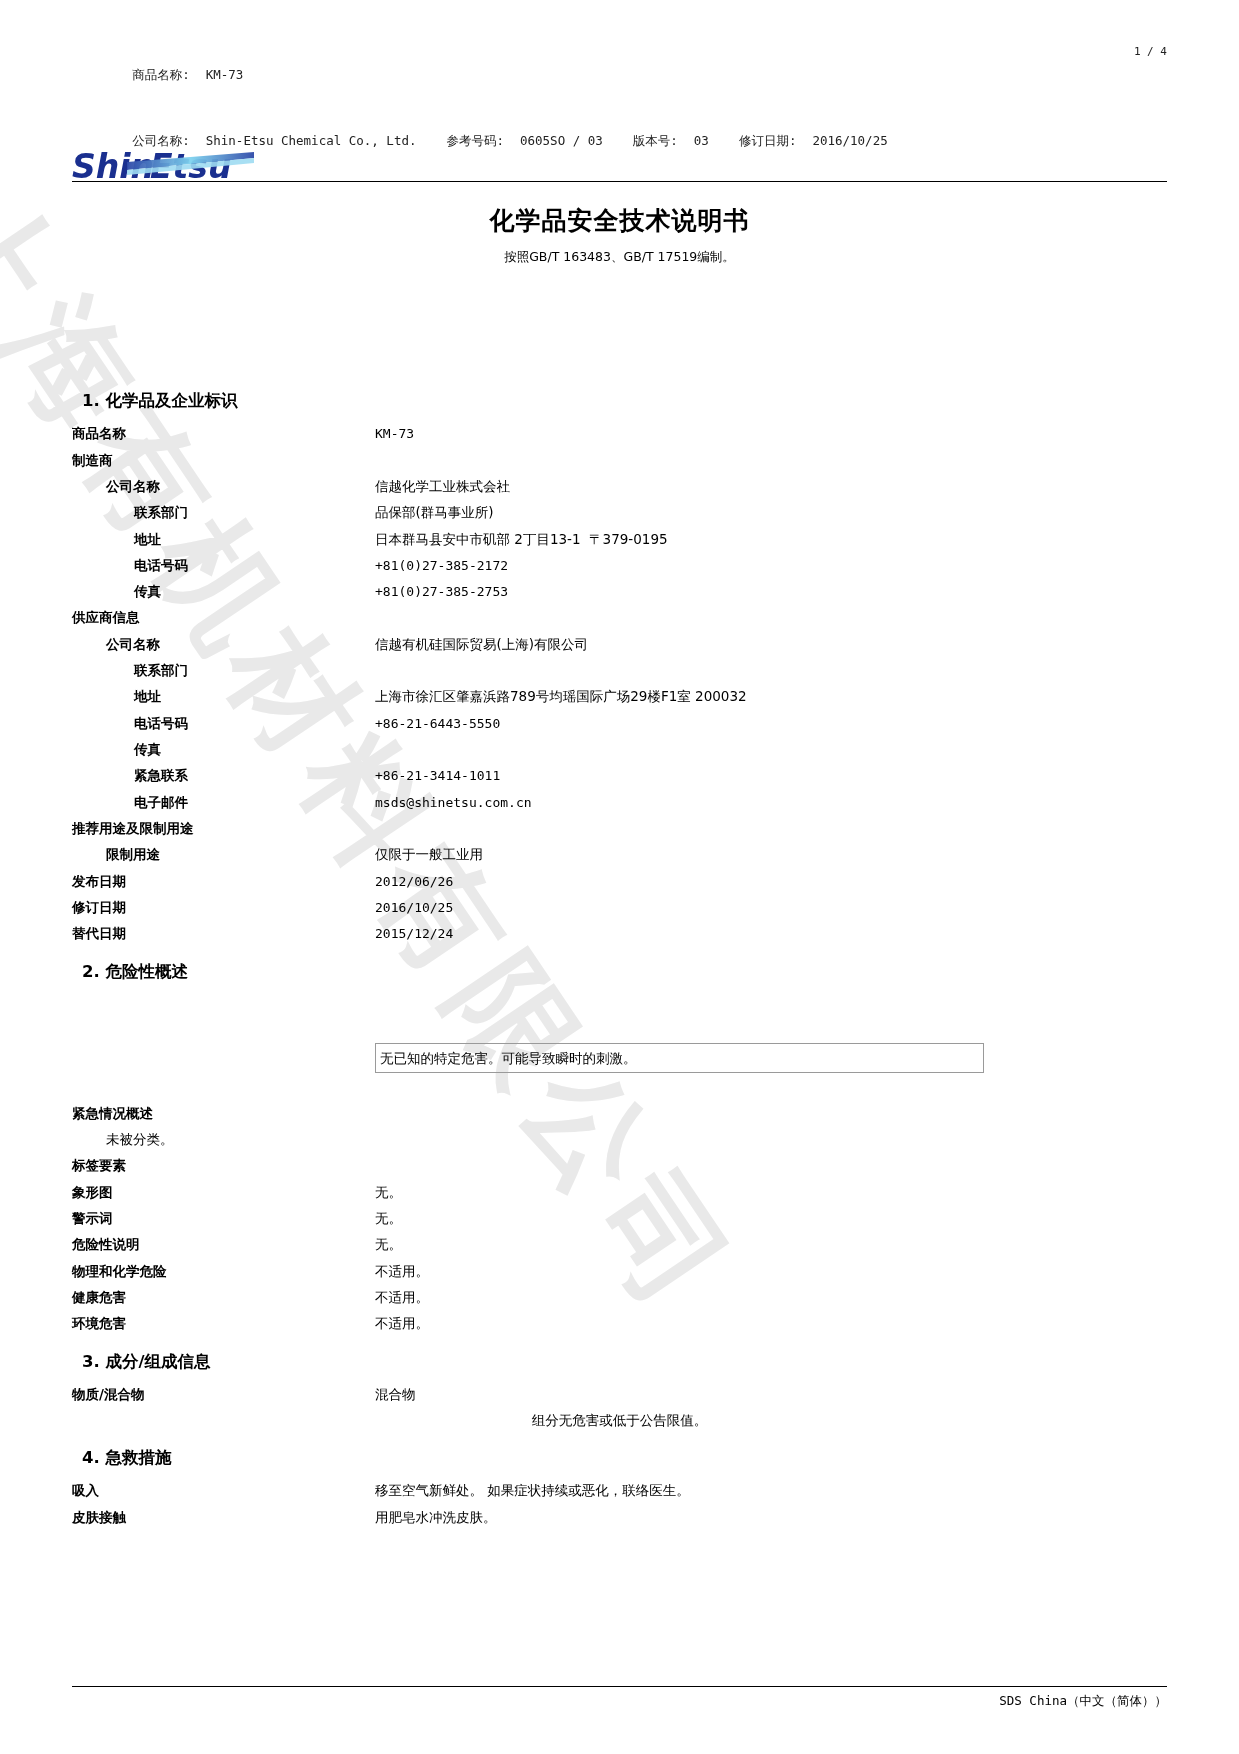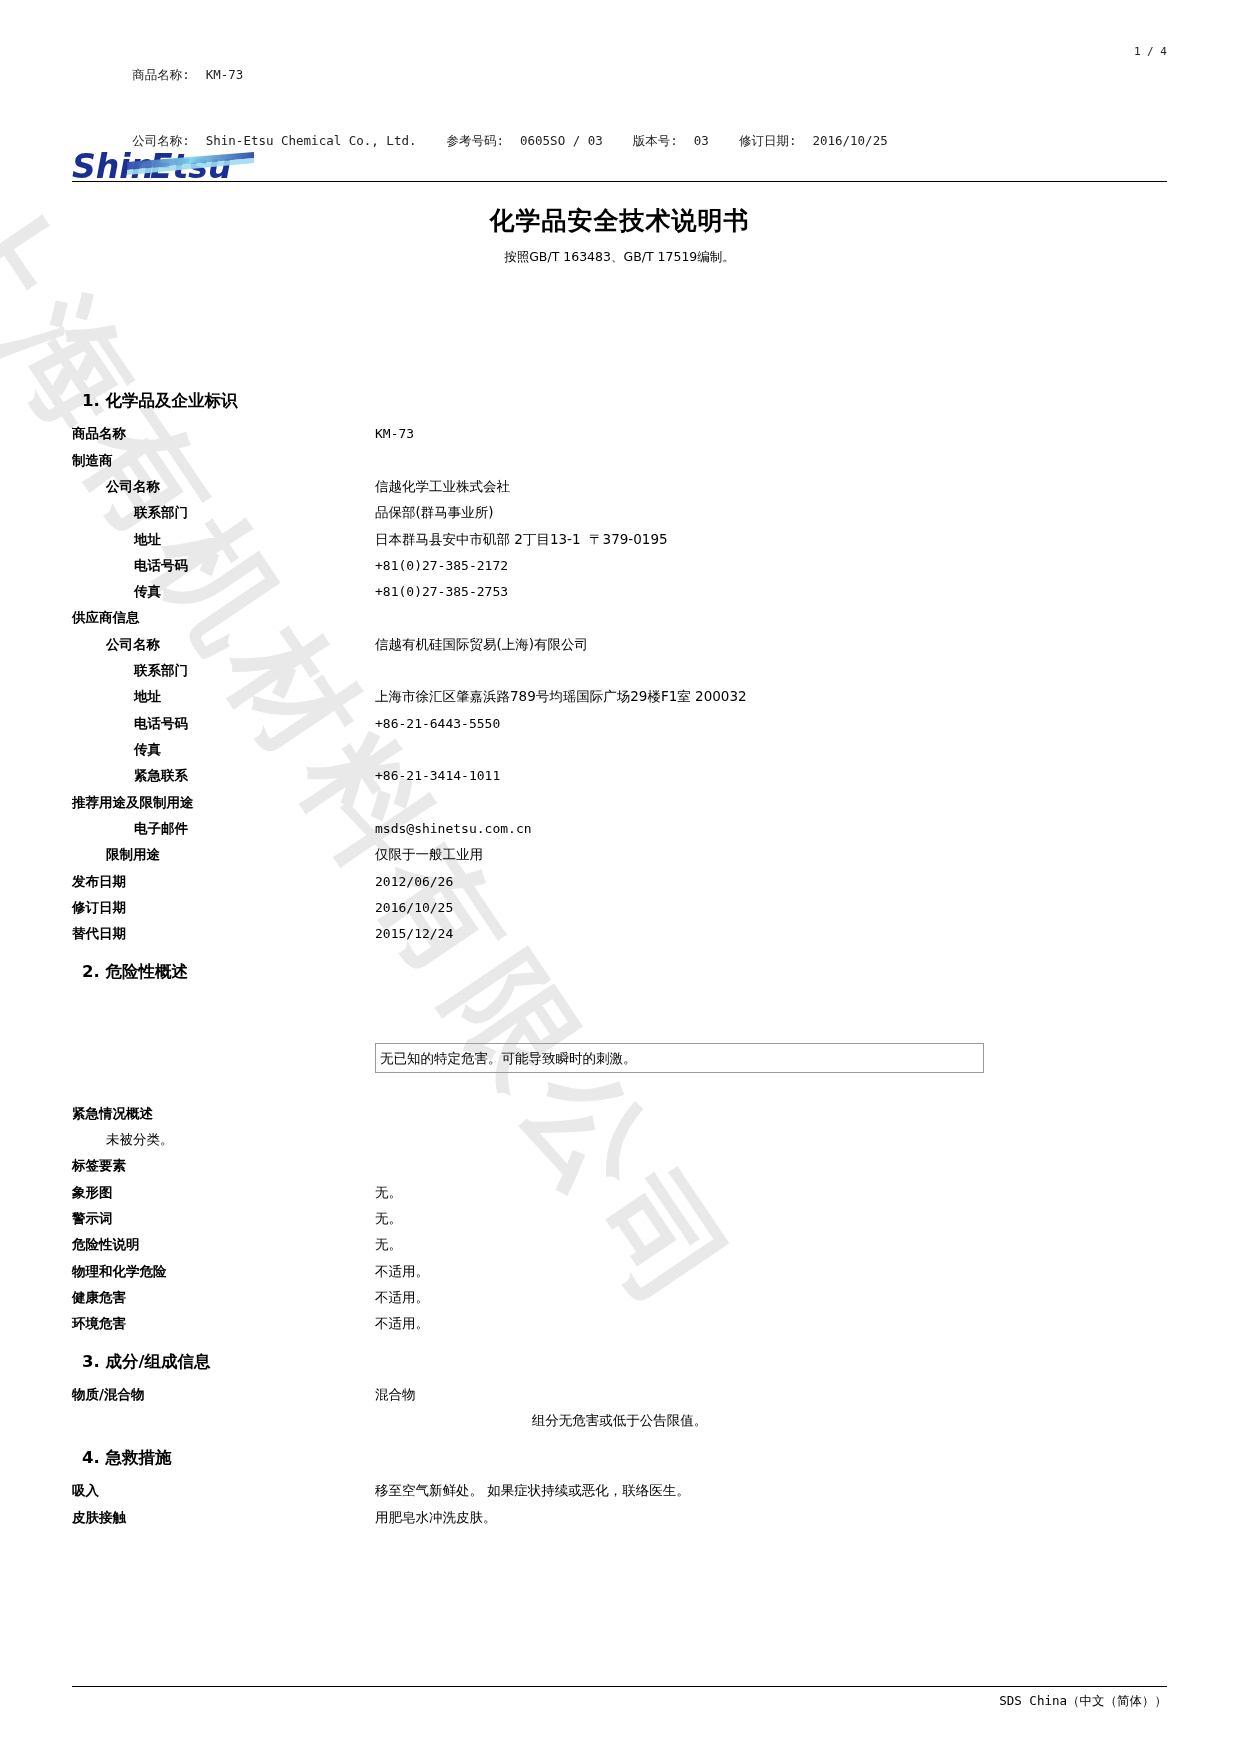--- a/index.html
+++ b/index.html
@@ -245,27 +245,27 @@
         <div class="value mono">+86-21-6443-5550</div>
       </div>
       <div class="row">
         <div class="label i2">传真</div>
       </div>
       <div class="row">
         <div class="label i2">紧急联系</div>
         <div class="value mono">+86-21-3414-1011</div>
       </div>
       <div class="row">
+        <div class="label i2">电子邮件</div>
+        <div class="value mono">msds@shinetsu.com.cn</div>
+      </div>
+
+      <div class="row">
         <div class="label">推荐用途及限制用途</div>
         <div class="value"></div>
-      </div>
-
-      <div class="row">
-        <div class="label i2">电子邮件</div>
-        <div class="value mono">msds@shinetsu.com.cn</div>
       </div>
       <div class="row">
         <div class="label i1">限制用途</div>
         <div class="value">仅限于一般工业用</div>
       </div>
       <div class="row">
         <div class="label">发布日期</div>
         <div class="value mono">2012/06/26</div>
       </div>
       <div class="row">

